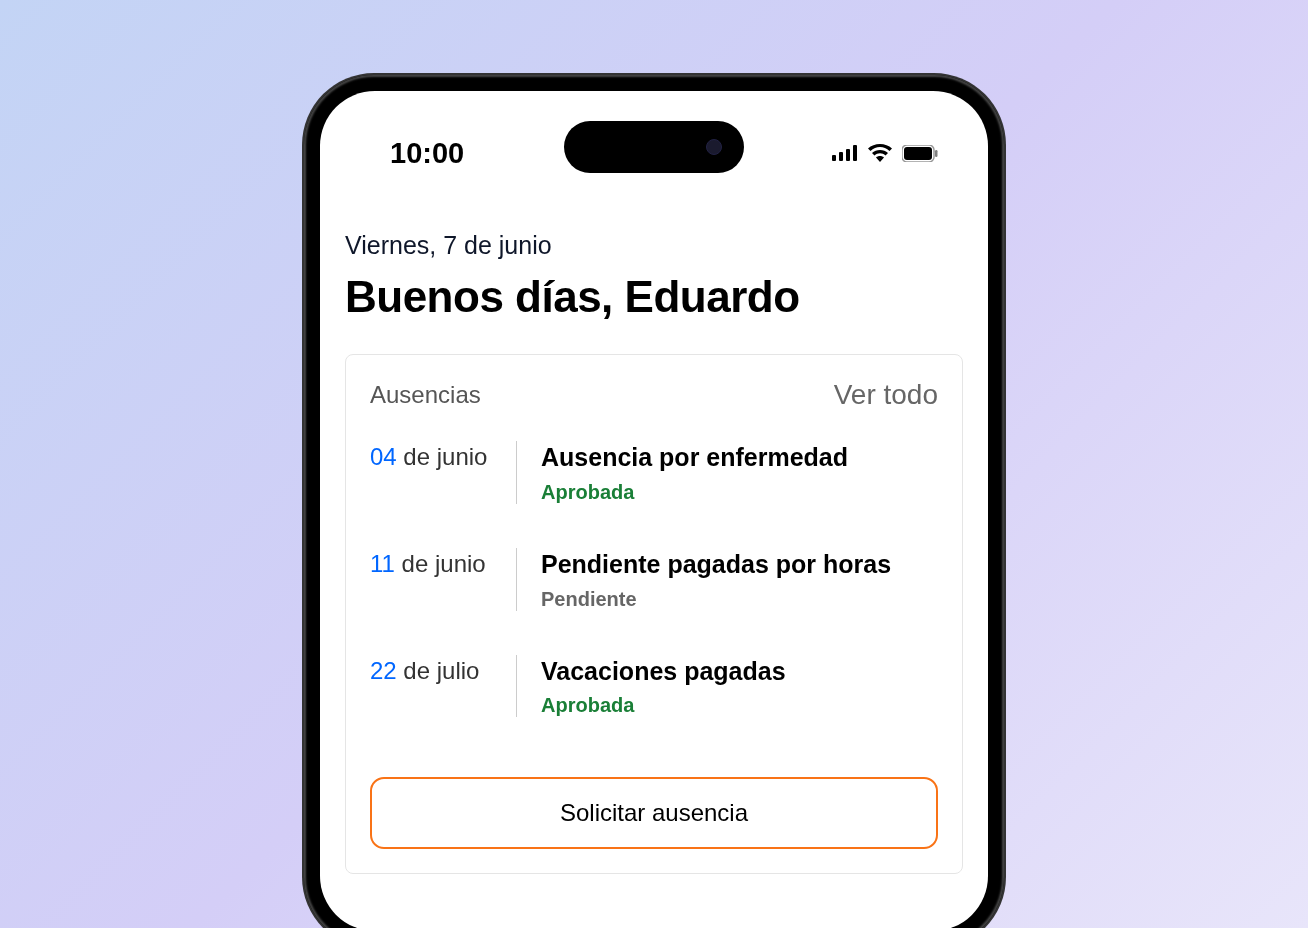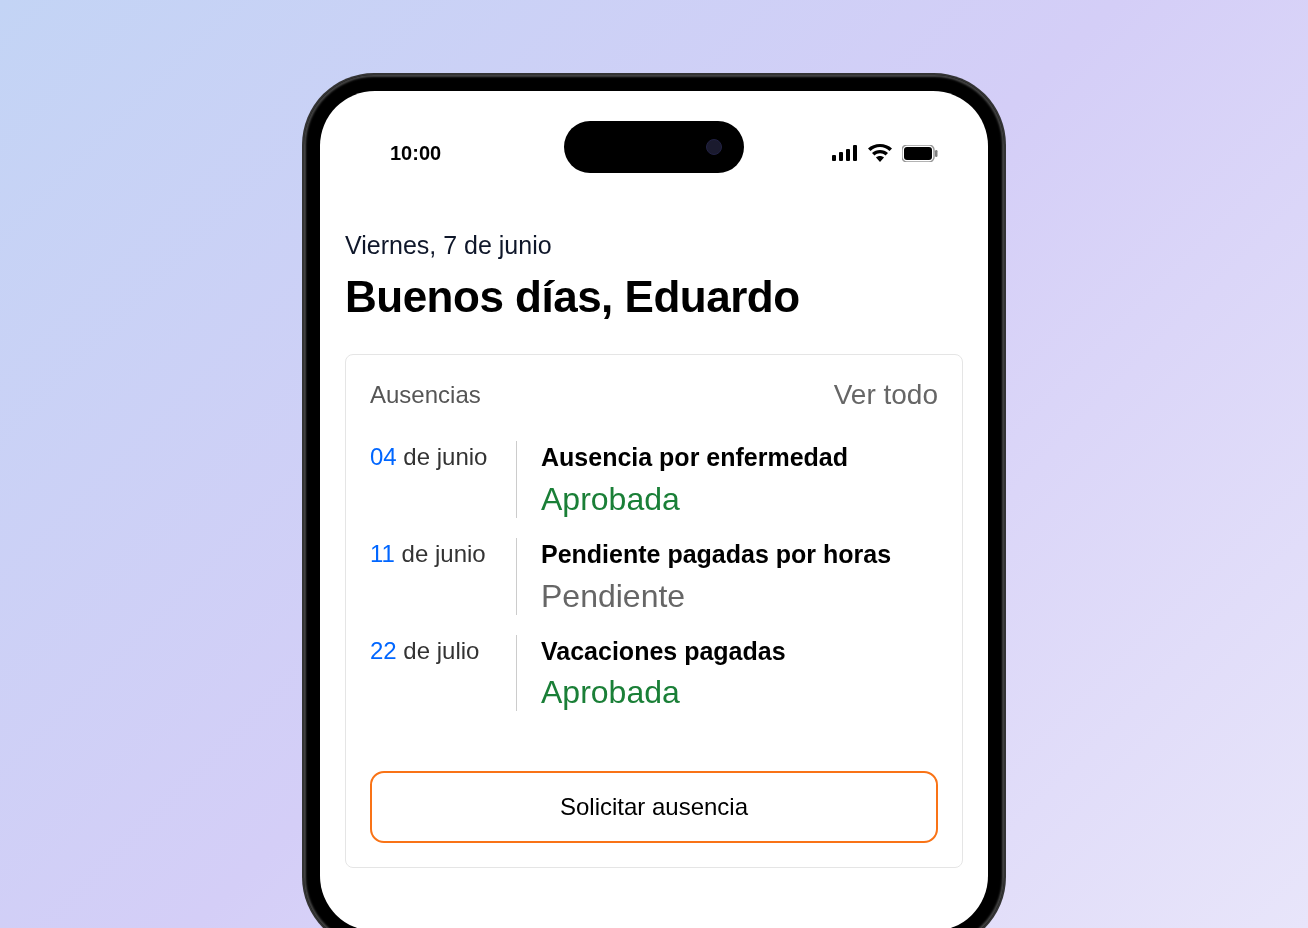--- a/index.html
+++ b/index.html
@@ -52,21 +52,21 @@
       background: #1a1a2e;
       border-radius: 50%;
       border: 1px solid #222244;
     }
     .status-bar {
       display: flex;
       justify-content: space-between;
       align-items: center;
       padding: 14px 50px 0 70px;
       height: 50px;
-      font-size: 20px;
+      font-size: 29px;
       font-weight: 600;
       color: #000;
     }
     .status-right {
       display: flex;
       align-items: center;
       gap: 10px;
     }
     .signal-icon, .wifi-icon, .battery-icon {
       display: inline-flex;
@@ -106,21 +106,21 @@
     }
     .see-all {
       color: #666;
       font-size: 28px;
       font-weight: 400;
       cursor: pointer;
     }
     .absence-list {
       display: flex;
       flex-direction: column;
-      gap: 20px;
+      gap: 44px;
       margin-bottom: 60px;
     }
     .absence-item {
       display: flex;
       gap: 16px;
     }
     .absence-date {
       width: 130px;
       font-size: 24px;
       color: #333;
@@ -141,22 +141,22 @@
       padding-left: 8px;
     }
     .absence-type {
       font-size: 25px;
       font-weight: 600;
       color: #000;
       line-height: 1.35;
       margin-bottom: 6px;
     }
     .absence-status {
-      font-size: 32px;
-      font-weight: 400;
+      font-size: 20px;
+      font-weight: 700;
     }
     .status-approved { color: #1a7f37; }
     .status-pending { color: #666; }
     .request-button {
       width: 100%;
       background: #fff;
       border: 2px solid #f97316;
       border-radius: 14px;
       padding: 20px;
       font-size: 24px;

